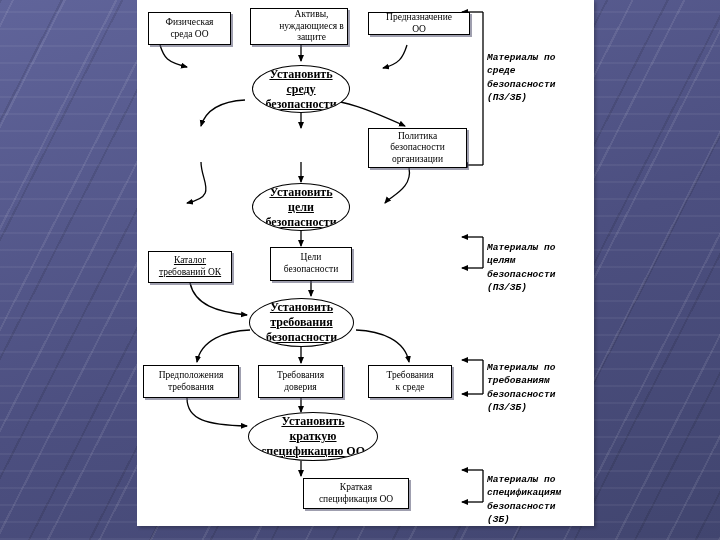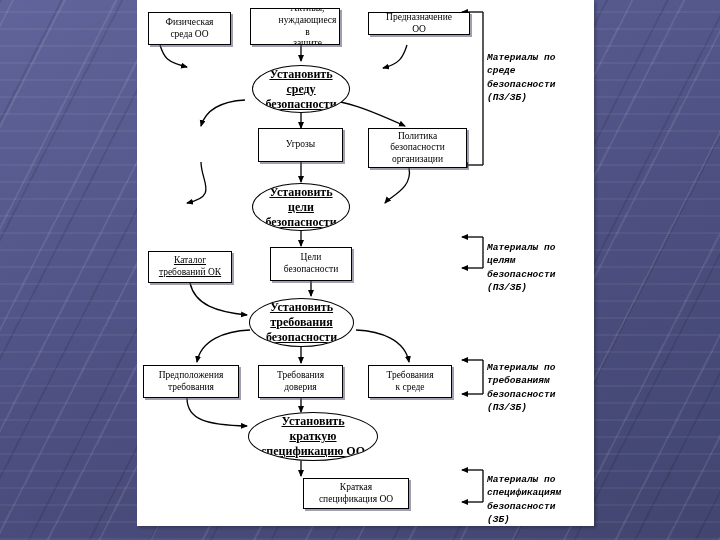--- a/index.html
+++ b/index.html
@@ -179,33 +179,32 @@
           <path d="M346,470 L346,502"></path>
           <path d="M346,470 L325,470" marker-end="url(#arw)"></path>
           <path d="M346,502 L325,502" marker-end="url(#arw)"></path>
         </g>
       </g>
     </svg>
 
     <div class="node-box" style="left: 11px; top: 12px; width: 83px; height: 33px; white-space: pre-line;">Физическая
 среда ОО</div>
 
-    <div class="node-box" style="left: 113px; top: 8px; width: 90px; height: 37px; white-space: pre-line; padding-left: 27px;">Активы,
+    <div class="node-box" style="left: 113px; top: 8px; width: 98px; height: 37px; white-space: pre-line; padding-left: 27px;">Активы,
 нуждающиеся в
 защите</div>
 
     <div class="node-box" style="left: 231px; top: 12px; width: 102px; height: 23px; white-space: pre-line;">Предназначение
 ОО</div>
 
     <div class="node-ellipse" style="left: 115px; top: 65px; width: 98px; height: 48px; white-space: pre-line;">Установить
 среду
 безопасности</div>
 
 
-    <div class="node-box" style="left: 121px; top: 128px; width: 85px; height: 34px; white-space: pre-line;">Угрозы</div>
 
     <div class="node-box" style="left: 231px; top: 128px; width: 99px; height: 40px; white-space: pre-line;">Политика
 безопасности
 организации</div>
 
     <div class="node-ellipse" style="left: 115px; top: 183px; width: 98px; height: 48px; white-space: pre-line;">Установить
 цели
 безопасности</div>
 
     <div class="node-box" style="left: 133px; top: 247px; width: 82px; height: 34px; white-space: pre-line;">Цели

